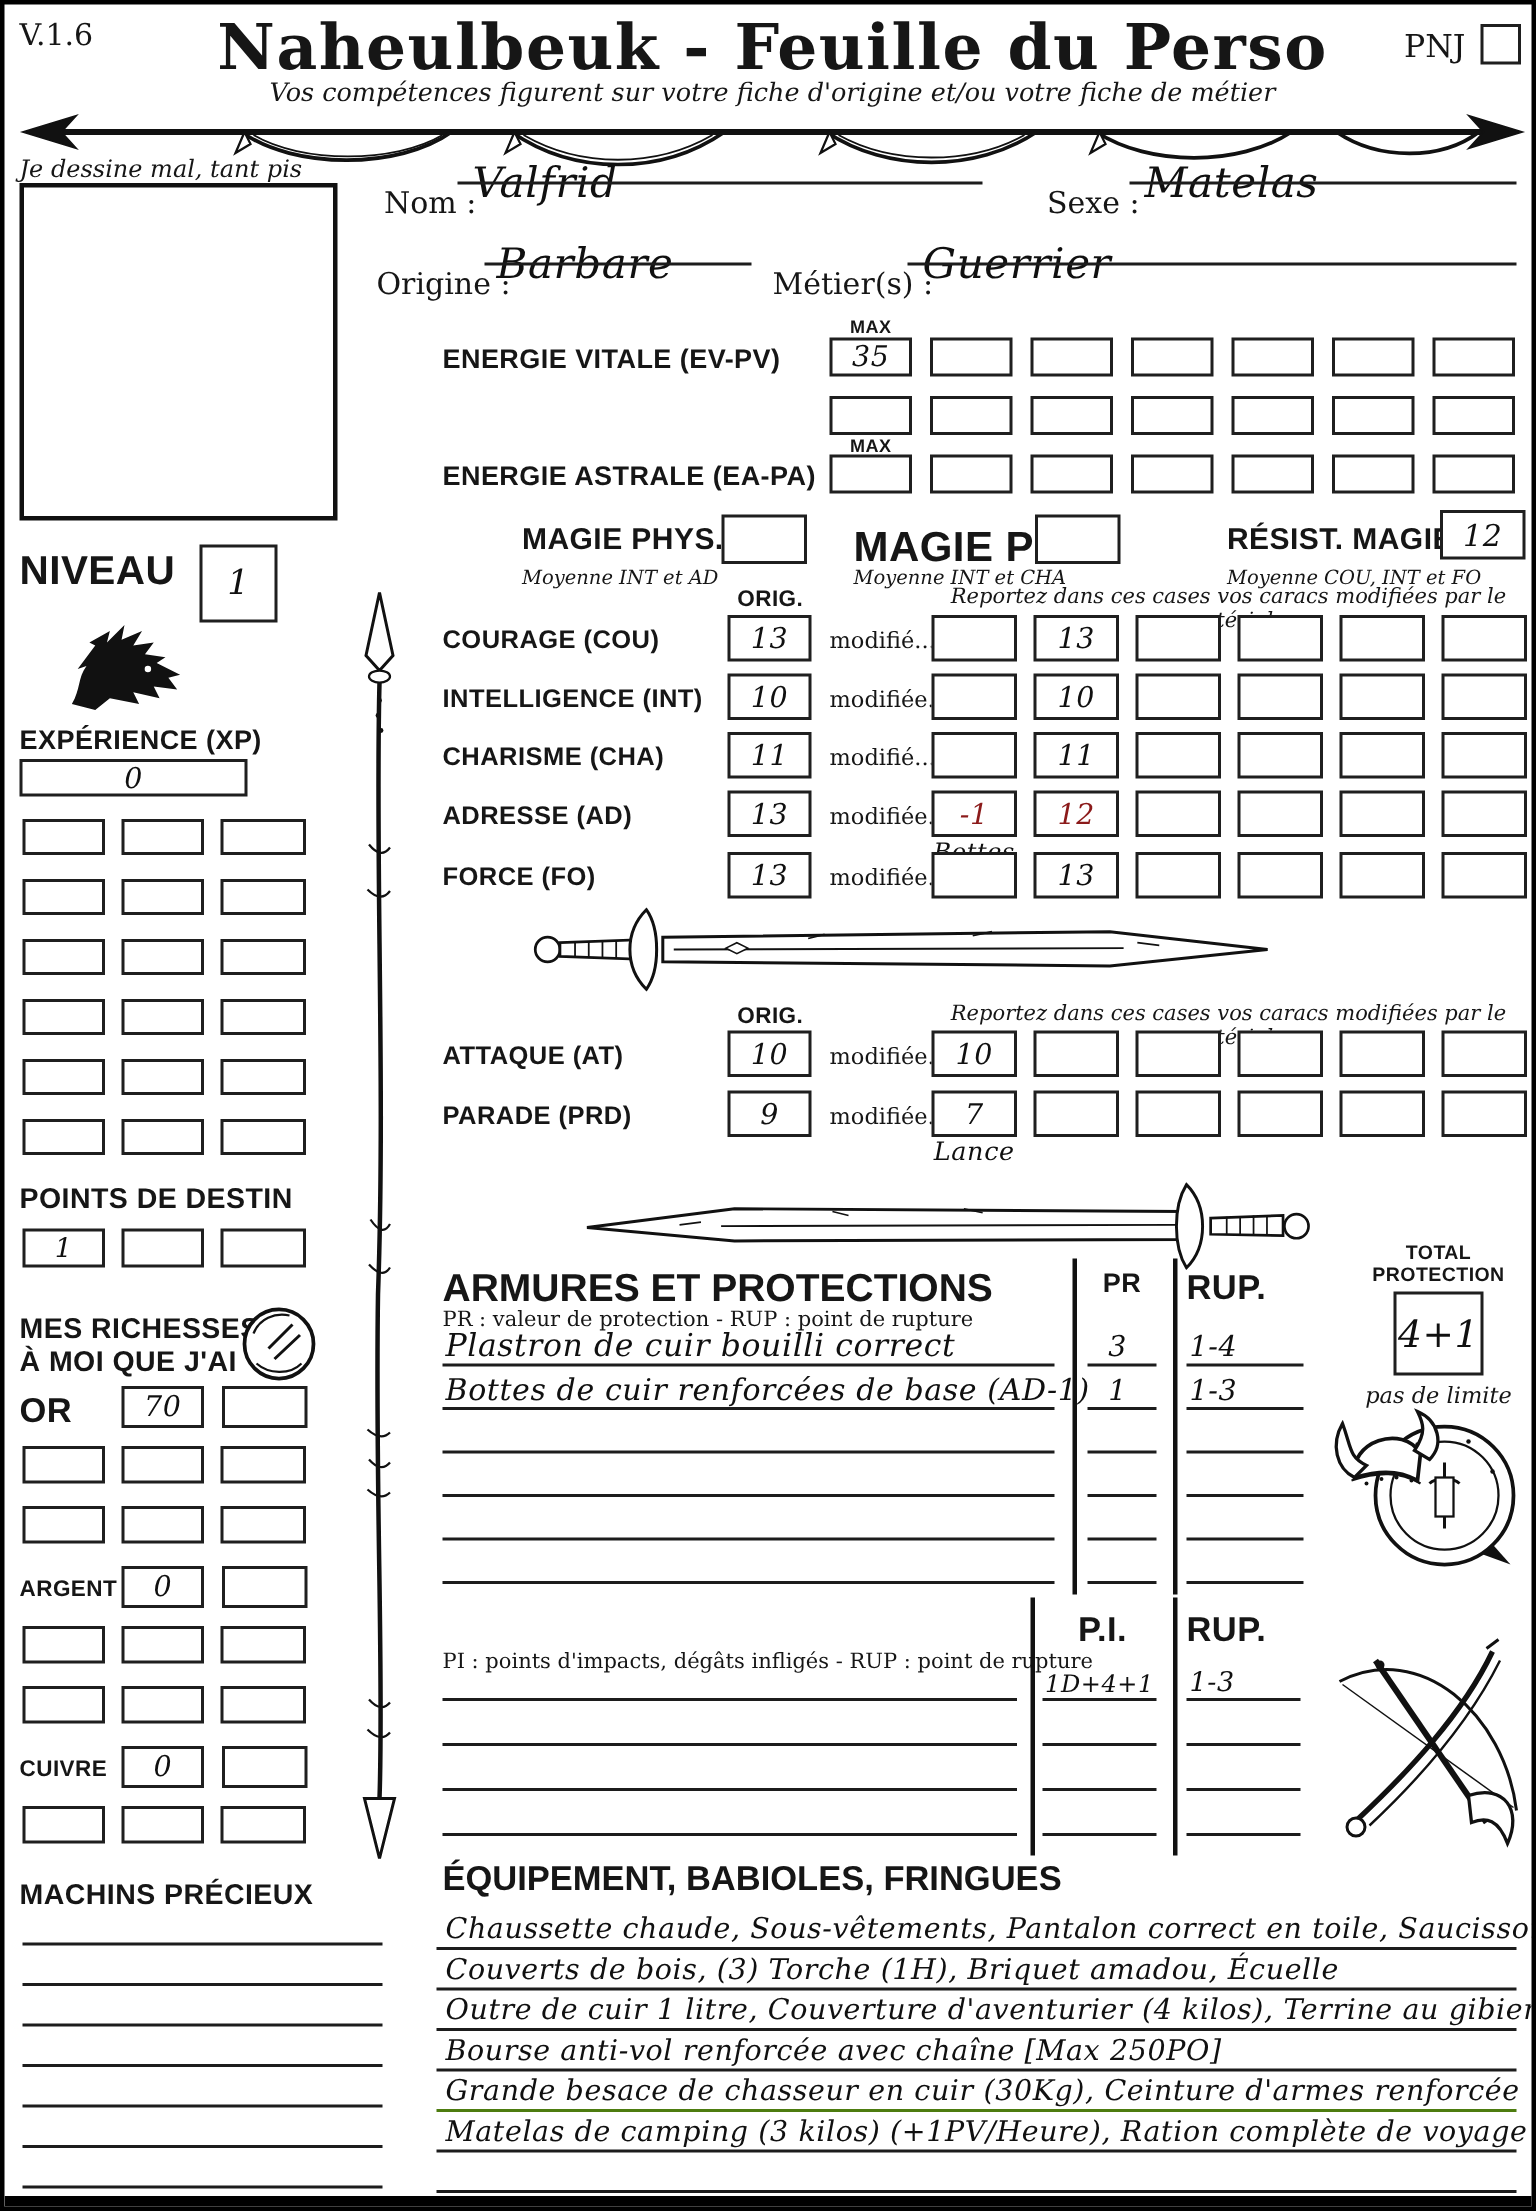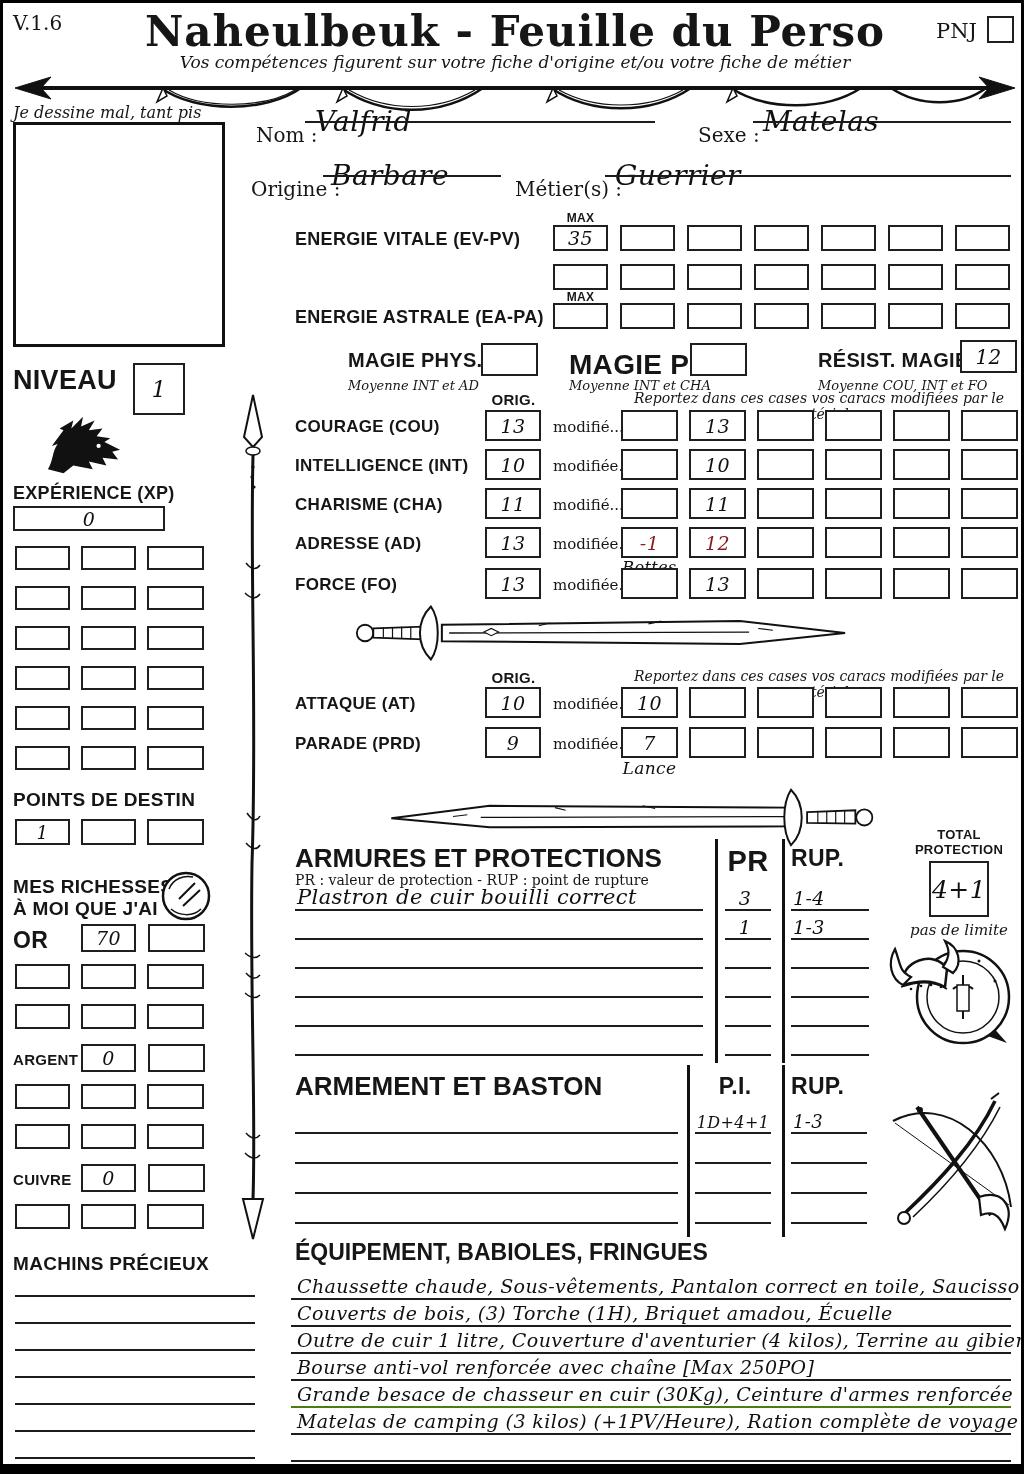--- a/index.html
+++ b/index.html
@@ -364,34 +364,35 @@
       <path d="M300 33 l-14 -3 M200 35 l-12 -3 M90 40 l-16 2" stroke="#111" stroke-width="1.2"></path>
       <path d="M452 12 C468 28 468 58 452 74 C442 58 442 28 452 12 Z" fill="#fff" stroke="#111" stroke-width="2.2"></path>
       <path d="M470 37 L524 35 L524 50 L470 49 Z" fill="#fff" stroke="#111" stroke-width="2"></path>
       <path d="M482 36 L482 49 M492 36 L492 50 M502 35 L502 50 M512 35 L512 50" stroke="#111" stroke-width="1.3"></path>
       <circle cx="534" cy="43" r="9" fill="#fff" stroke="#111" stroke-width="2"></circle>
     </svg>
   </div>
 
   <div class="abs hd" style="left:292px;top:840px;font-size:26px;letter-spacing:0;">ARMURES ET PROTECTIONS</div>
   <div class="abs cal" style="left:292px;top:869px;font-size:14px;">PR : valeur de protection - RUP : point de rupture</div>
-  <div class="abs hd ctr" style="left:712px;top:842px;width:66px;font-size:29px;">PR</div>
+  <div class="abs hd ctr" style="left:712px;top:842px;width:66px;font-size:18px;">PR</div>
   <div class="abs hd" style="left:788px;top:842px;font-size:23px;">RUP.</div>
   <div class="abs vline" style="left:712px;top:836px;height:224px;"></div>
   <div class="abs vline" style="left:779px;top:836px;height:224px;"></div>
 
   <div class="abs" style="left:292px;top:880px;width:723px;height:28px;">
     <span class="abs hand" style="left:2px;bottom:2px;font-size:21px;white-space:nowrap;">Plastron de cuir bouilli correct</span>
     <div class="abs line" style="left:0;bottom:0;width:408px;"></div>
     <span class="abs hand ctr" style="left:424px;bottom:2px;width:52px;font-size:19px;">3</span>
     <div class="abs line" style="left:430px;bottom:0;width:46px;"></div>
     <span class="abs hand" style="left:498px;bottom:2px;font-size:19px;">1-4</span>
     <div class="abs line" style="left:496px;bottom:0;width:78px;"></div>
   </div>
   <div class="abs" style="left:292px;top:909px;width:723px;height:28px;">
+    <span class="abs hand" style="left:2px;bottom:2px;font-size:20px;white-space:nowrap;">Bottes de cuir renforcées de base (AD-1)</span>
     <div class="abs line" style="left:0;bottom:0;width:408px;"></div>
     <span class="abs hand ctr" style="left:424px;bottom:2px;width:52px;font-size:19px;">1</span>
     <div class="abs line" style="left:430px;bottom:0;width:46px;"></div>
     <span class="abs hand" style="left:498px;bottom:2px;font-size:19px;">1-3</span>
     <div class="abs line" style="left:496px;bottom:0;width:78px;"></div>
   </div>
   <div class="abs" style="left:292px;top:938px;width:723px;height:28px;">
     <span class="abs hand" style="left:2px;bottom:2px;font-size:20px;"></span>
     <div class="abs line" style="left:0;bottom:0;width:408px;"></div>
     <div class="abs line" style="left:430px;bottom:0;width:46px;"></div>
@@ -436,21 +437,21 @@
       <path d="M16 48 C4 42 0 26 8 12 C14 28 12 34 24 40 Z" fill="#fff" stroke="#111" stroke-width="2.2"></path>
       <path d="M56 30 C64 18 62 12 58 4 C72 10 76 26 66 36 Z" fill="#fff" stroke="#111" stroke-width="2.2"></path>
       <path d="M14 50 C32 44 46 44 60 52" stroke="#111" stroke-width="1.5" fill="none"></path>
       <circle cx="24" cy="52" r="1.3" fill="#111"></circle>
         <circle cx="34" cy="49" r="1.3" fill="#111"></circle>
         <circle cx="44" cy="48" r="1.3" fill="#111"></circle>
         <circle cx="54" cy="50" r="1.3" fill="#111"></circle>
     </svg>
   </div>
 
-  <div class="abs hd" style="left:292px;top:1068px;font-size:26px;letter-spacing:0;">ARMEMENT ET BASTON</div>
+  <div class="abs cal" style="left:292px;top:1097px;font-size:14px;">PI : points d'impacts, dégâts infligés - RUP : point de rupture</div>
   <div class="abs hd ctr" style="left:686px;top:1070px;width:92px;font-size:23px;">P.I.</div>
   <div class="abs hd" style="left:788px;top:1070px;font-size:23px;">RUP.</div>
   <div class="abs vline" style="left:684px;top:1062px;height:172px;"></div>
   <div class="abs vline" style="left:779px;top:1062px;height:172px;"></div>
 
   <div class="abs" style="left:292px;top:1103px;width:723px;height:28px;">
     <div class="abs line" style="left:0;bottom:0;width:383px;"></div>
     <span class="abs hand ctr" style="left:398px;bottom:2px;width:80px;font-size:16px;">1D+4+1</span>
     <div class="abs line" style="left:400px;bottom:0;width:76px;"></div>
     <span class="abs hand" style="left:498px;bottom:2px;font-size:18px;">1-3</span>

